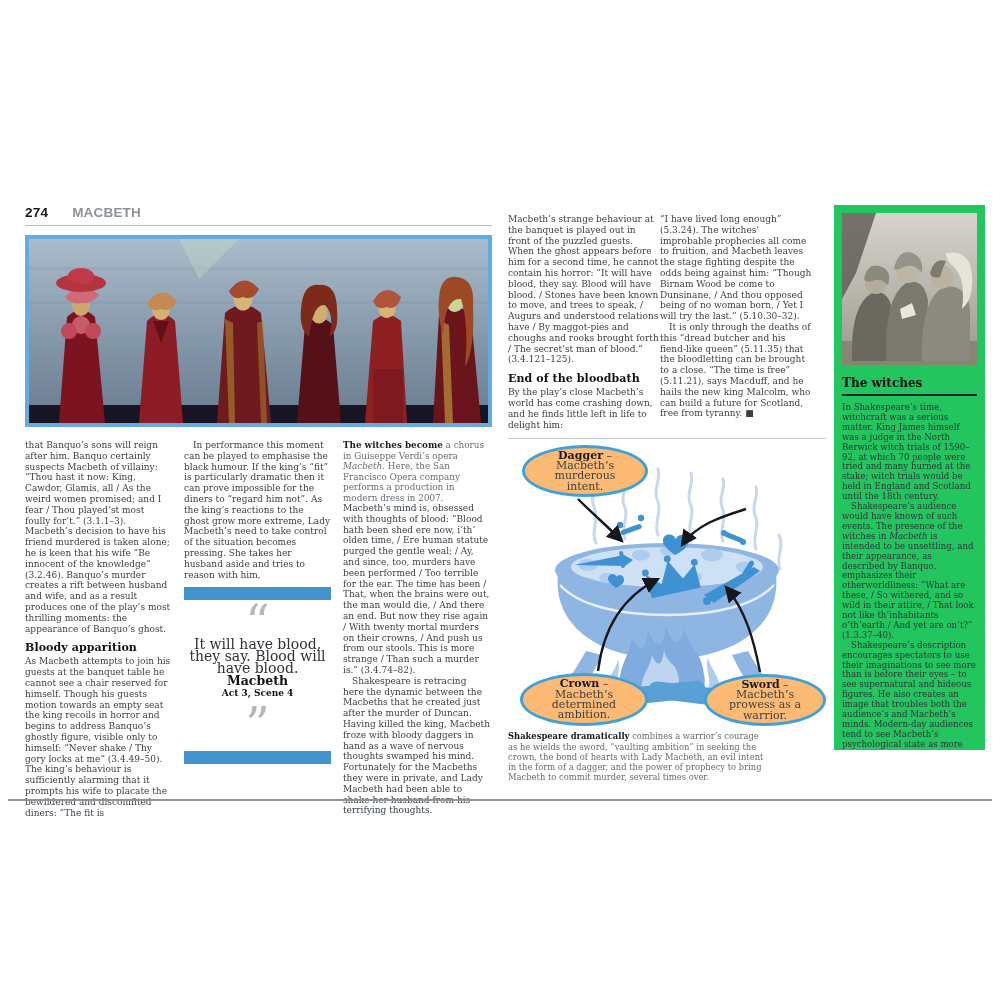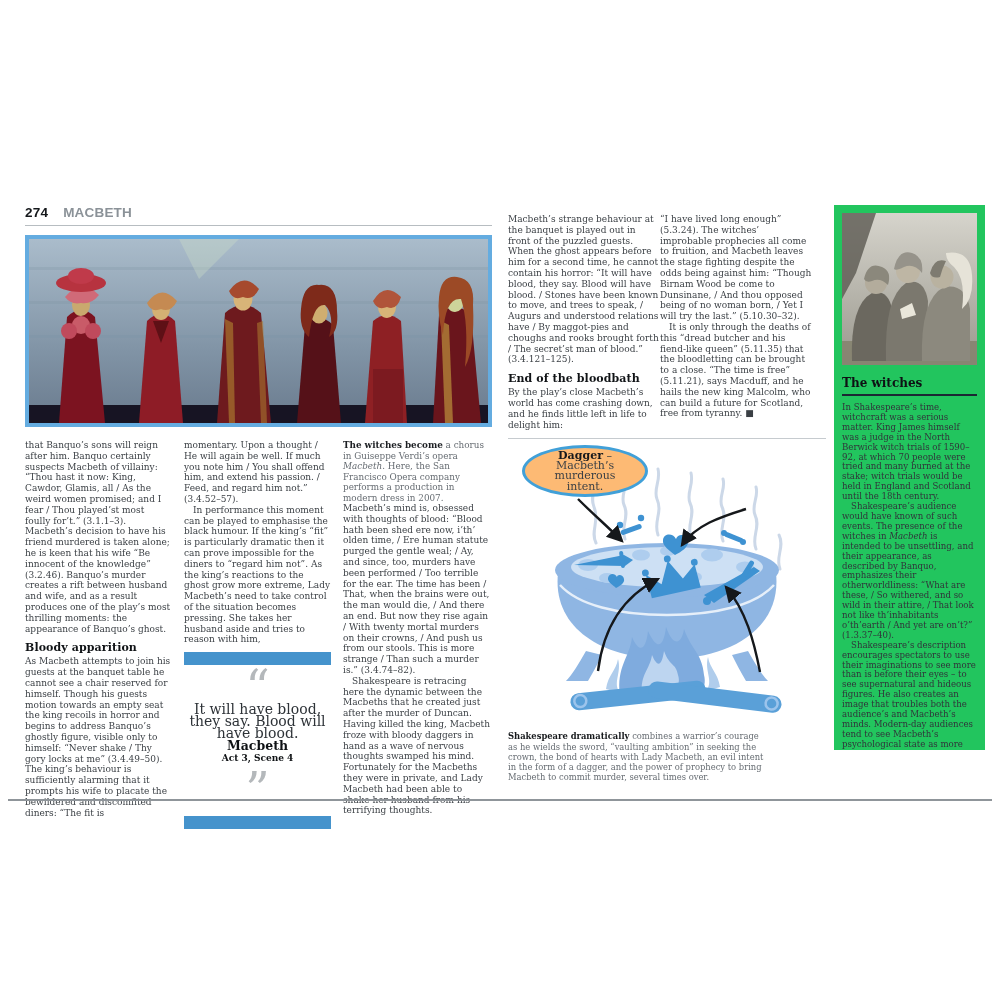--- a/index.html
+++ b/index.html
@@ -1,21 +1,21 @@
 <!DOCTYPE html>
 <html><head>
 <meta charset="utf-8">
 <style>
   html,body{margin:0;padding:0;}
   body{width:1000px;height:1000px;background:#ffffff;position:relative;
        font-family:"DejaVu Serif", serif;color:#3a3f44;-webkit-font-smoothing:antialiased;}
   .page{position:absolute;top:205px;}
   .page-left{left:25px;width:467px;}
   .page-right{left:508px;width:477px;}
-  .pghead{display:flex;align-items:baseline;gap:15px;font-family:"Liberation Sans",sans-serif;
+  .pghead{display:flex;align-items:baseline;gap:24px;font-family:"Liberation Sans",sans-serif;
           font-weight:bold;font-size:13.5px;letter-spacing:.2px;border-bottom:1.5px solid #b7bdc1;
           padding-bottom:5px;}
   .pghead.right{justify-content:flex-end;}
   .pgnum{color:#15181b;}
   .sectitle{color:#8b9298;}
   
   .photo-frame{margin-top:9px;border:4px solid #64ace0;height:184px;overflow:hidden;background:#8a9aac;}
   
   .cols3{display:flex;gap:12px;margin-top:13px;}
   .col{width:147px;font-size:9px;line-height:10.8px;text-align:left;}
@@ -134,21 +134,20 @@
     </svg>
   </div>
 
   <div class="cols3">
     <div class="col">
       <p>that Banquo’s sons will reign after him. Banquo certainly suspects Macbeth of villainy: “Thou hast it now: King, Cawdor, Glamis, all / As the weird women promised; and I fear / Thou played’st most foully for’t.” (3.1.1–3). Macbeth’s decision to have his friend murdered is taken alone; he is keen that his wife “Be innocent of the knowledge” (3.2.46). Banquo’s murder creates a rift between husband and wife, and as a result produces one of the play’s most thrilling moments: the appearance of Banquo’s ghost.</p>
       <h3 class="subhead">Bloody apparition</h3>
       <p>As Macbeth attempts to join his guests at the banquet table he cannot see a chair reserved for himself. Though his guests motion towards an empty seat the king recoils in horror and begins to address Banquo’s ghostly figure, visible only to himself: “Never shake / Thy gory locks at me” (3.4.49–50). The king’s behaviour is sufficiently alarming that it prompts his wife to placate the bewildered and discomfited diners: “The fit is</p>
     </div>
     <div class="col">
-      <p>momentary. Upon a thought / He will again be well. If much you note him / You shall offend him, and extend his passion. / Feed, and regard him not.” (3.4.52–57).</p>
       <p class="indent">In performance this moment can be played to emphasise the black humour. If the king’s “fit” is particularly dramatic then it can prove impossible for the diners to “regard him not”. As the king’s reactions to the ghost grow more extreme, Lady Macbeth’s need to take control of the situation becomes pressing. She takes her husband aside and tries to reason with him,</p>
       <div class="quotebox">
         <div class="qbar"></div>
         <div class="qbody">
           <div class="qmark">“</div>
           <div class="qtext">It will have blood, they say. Blood will have blood.</div>
           <div class="qsource">Macbeth</div>
           <div class="qdetail">Act 3, Scene 4</div>
           <div class="qmark close">”</div>
         </div>
@@ -273,20 +272,26 @@
           <g stroke="#15181b" stroke-width="2.4" fill="none">
             <path d="M70,56 C86,72 98,82 114,98" marker-end="url(#ah)"></path>
             <path d="M238,66 C212,74 188,82 174,102" marker-end="url(#ah)"></path>
             <path d="M90,228 C96,180 118,152 150,136" marker-end="url(#ah)"></path>
             <path d="M252,229 C246,198 238,168 218,144" marker-end="url(#ah)"></path>
           </g>
         </svg>
         <div class="bubble bub-dagger">
             <span><b>Dagger</b><span> – Macbeth’s murderous intent.</span></span>
           </div>
+        <div class="bubble bub-crown">
+            <span><b>Crown</b><span> – Macbeth’s determined ambition.</span></span>
+          </div>
+        <div class="bubble bub-sword">
+            <span><b>Sword</b><span> – Macbeth’s prowess as a warrior.</span></span>
+          </div>
       </div>
 
       <p class="dcaption"><b>Shakespeare dramatically</b><span> combines a warrior’s courage as he wields the sword, “vaulting ambition” in seeking the crown, the bond of hearts with Lady Macbeth, an evil intent in the form of a dagger, and the power of prophecy to bring Macbeth to commit murder, several times over.</span></p>
     </div>
 
     <div class="sidebar">
       <div class="sb-photo">
         <svg width="135" height="152" viewBox="0 0 135 152">
           <defs>
             <linearGradient id="sbbg" x1="0" y1="0" x2="0" y2="1">

